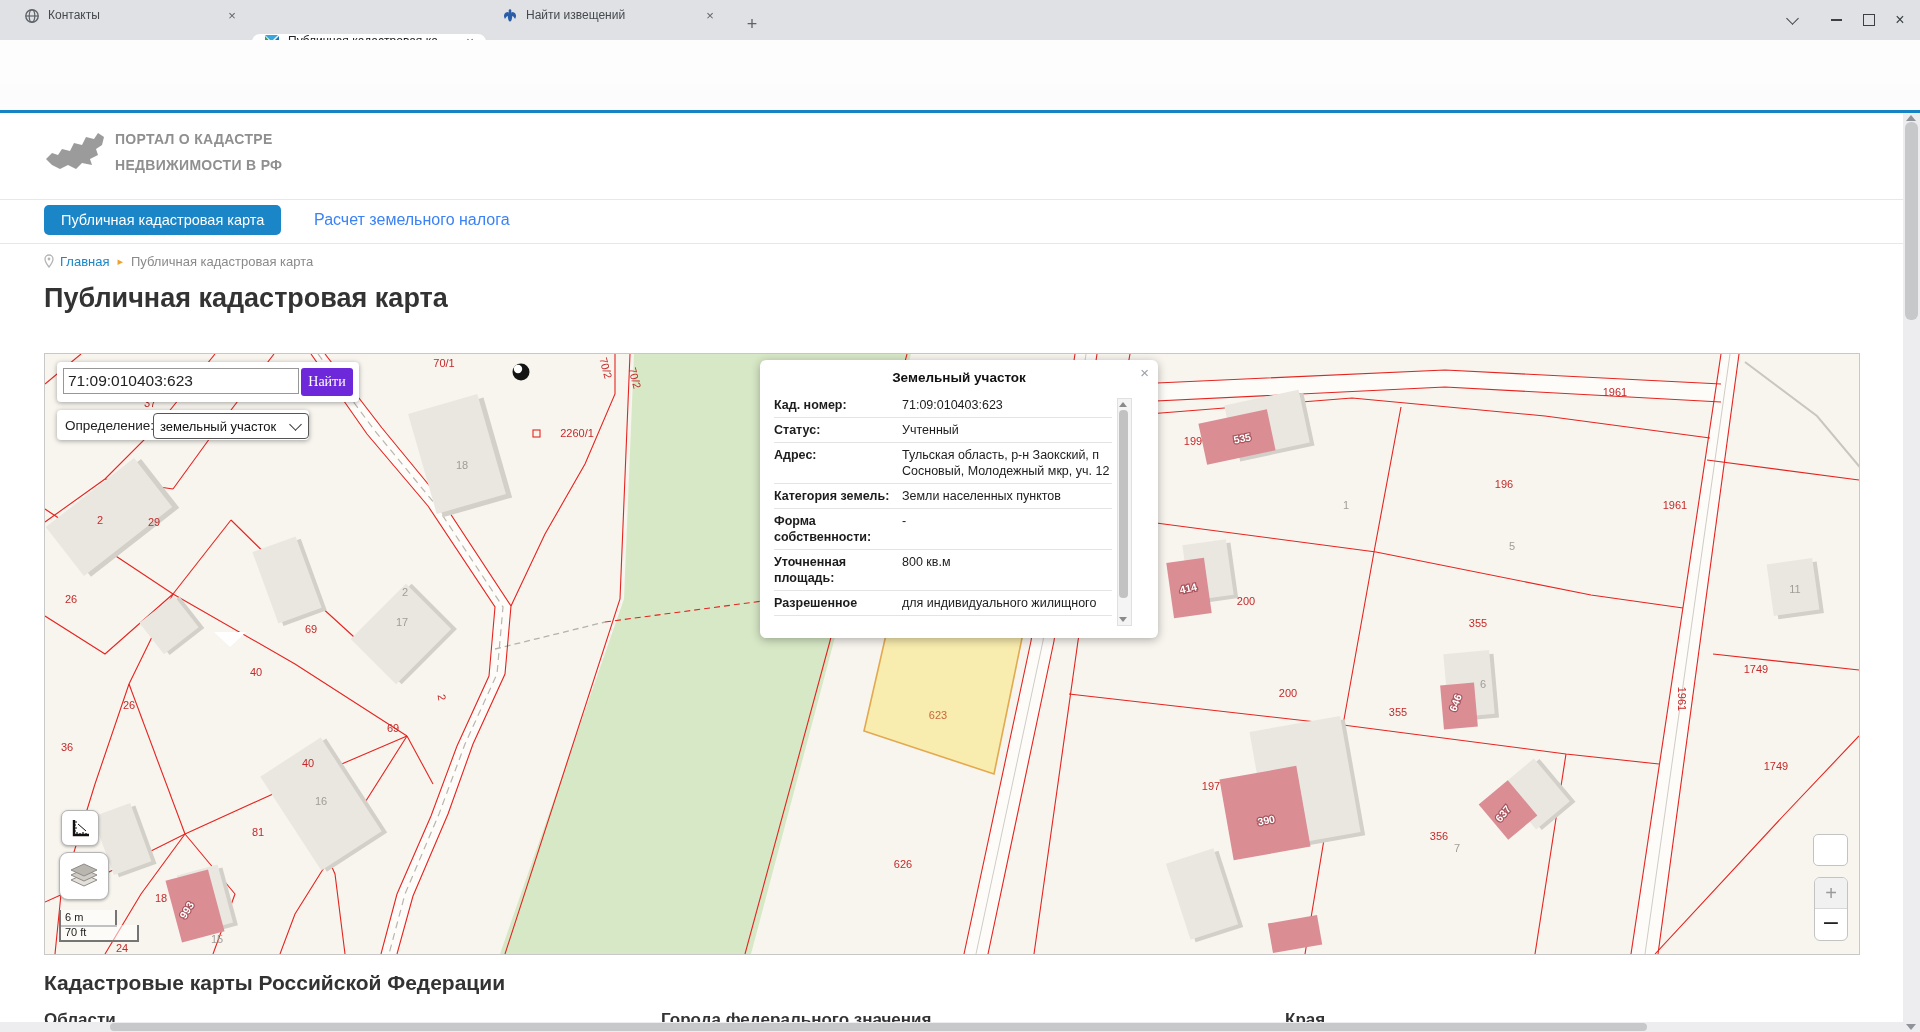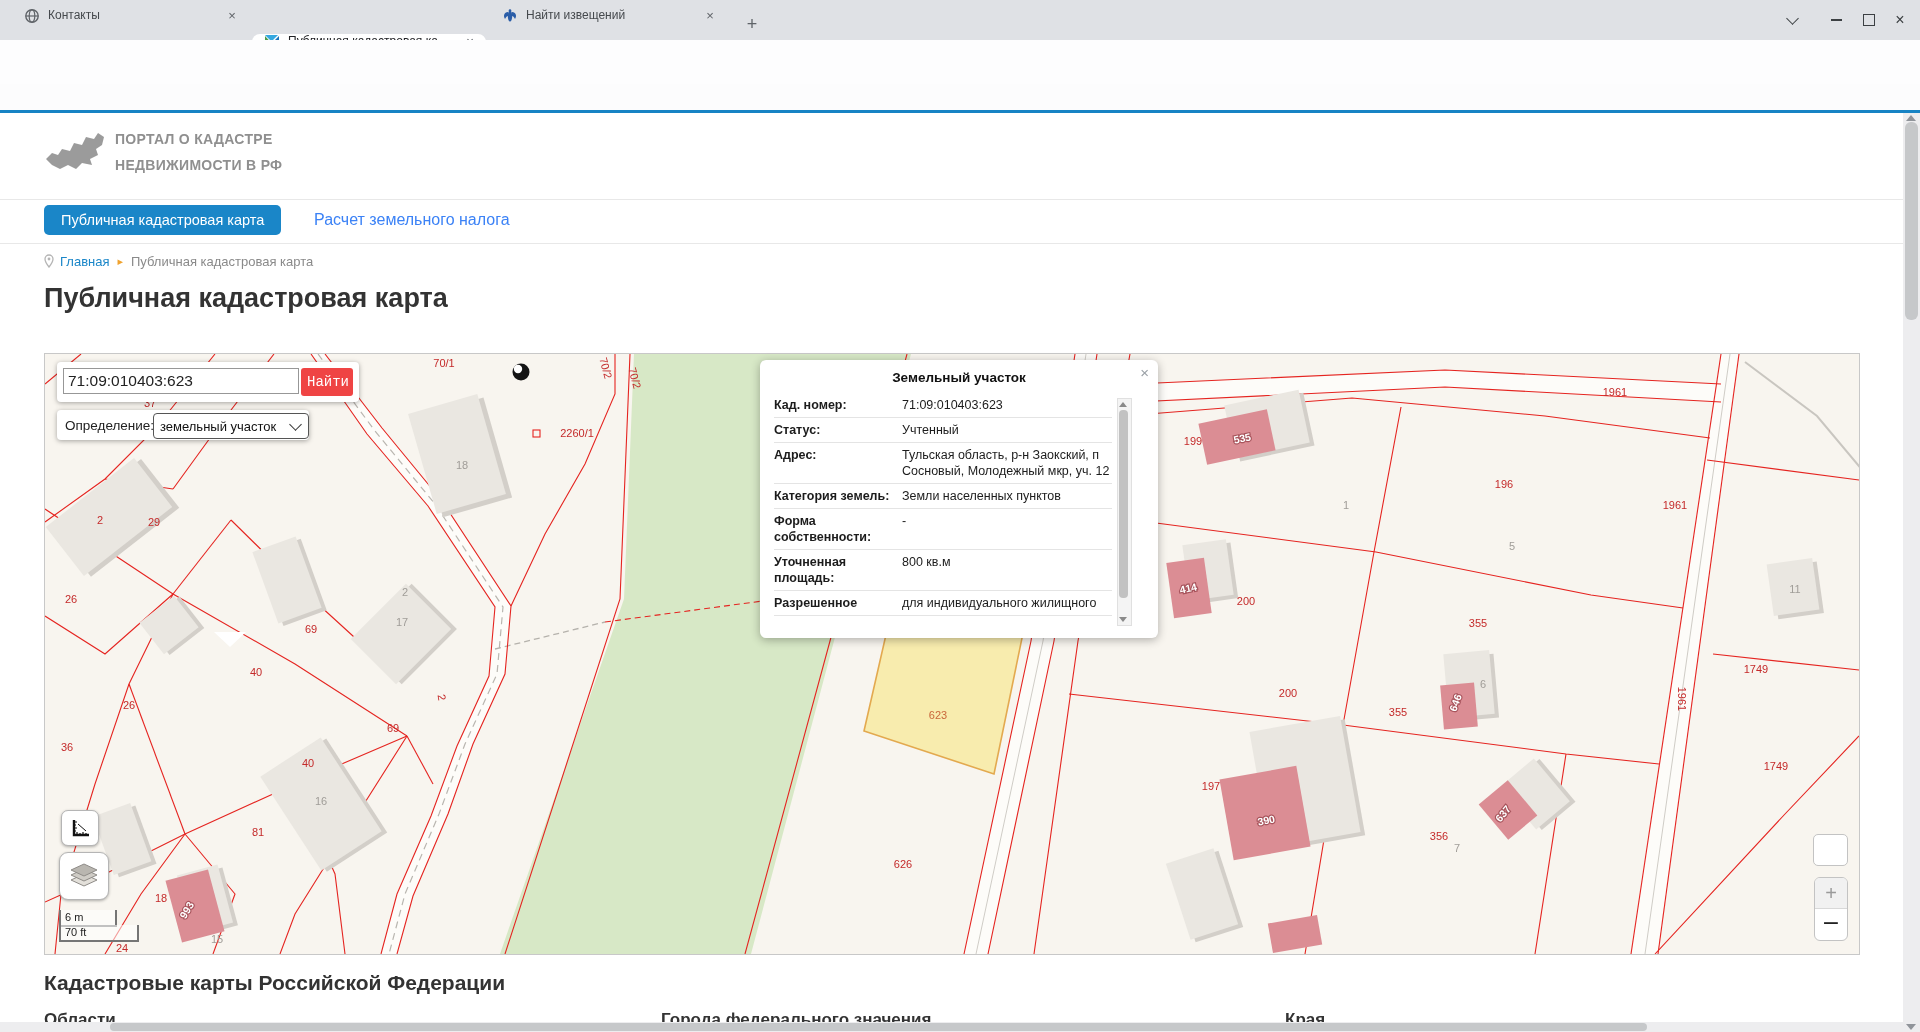--- a/index.html
+++ b/index.html
@@ -49,22 +49,22 @@
   #vsb .thumb{left:2px;top:9px;width:13px;height:198px;background:#c6c8ca;border-radius:6px;position:absolute;}
   .tri-up{width:0;height:0;border-left:5px solid transparent;border-right:5px solid transparent;border-bottom:6px solid #90949a;}
   .tri-dn{width:0;height:0;border-left:5px solid transparent;border-right:5px solid transparent;border-top:6px solid #90949a;}
   #hsb{left:0;top:1022px;width:1903px;height:10px;background:#ededef;}
   #hsb .thumb{left:110px;top:1px;width:1537px;height:8px;background:#c6c8ca;border-radius:4px;position:absolute;}
   
   .card{background:#fff;border-radius:4px;box-shadow:0 1px 5px rgba(0,0,0,.35);}
   #searchcard{left:12px;top:8px;width:302px;height:40px;}
   #searchinput{left:6px;top:6px;width:226px;height:24px;border:1px solid #979797;font-size:15.5px;
     padding:0 4px;color:#222;font-family:"Liberation Sans",sans-serif;}
-  #searchbtn{left:244px;top:6px;width:52px;height:28px;background:#ef4444;color:#fff;border:none;
-    border-radius:3px;font-size:14px;font-family:Liberation Mono, monospace;}
+  #searchbtn{left:244px;top:6px;width:52px;height:28px;background:#6d28d9;color:#fff;border:none;
+    border-radius:3px;font-size:14px;font-family:Liberation Serif, serif;}
   #filtercard{left:12px;top:56px;width:252px;height:30px;display:flex;align-items:center;}
   #filterlabel{font-size:13.5px;color:#222;margin-left:8px;}
   #filtersel{position:absolute;left:96px;top:3px;width:148px;height:24px;border:1px solid #555;
     border-radius:4px;font-size:13px;color:#111;display:flex;align-items:center;padding-left:6px;background:#fff;}
   #filtersel .chev{margin-left:auto;margin-right:8px;border-color:#333;}
   .mapbtn{background:#fff;border:1px solid #b5b5b5;border-radius:7px;box-shadow:0 1px 3px rgba(0,0,0,.3);
     display:flex;align-items:center;justify-content:center;}
   #measurebtn{left:16px;top:456px;width:36px;height:34px;}
   #layersbtn{left:14px;top:498px;width:48px;height:46px;border-radius:9px;}
   .scale{left:14px;background:rgba(255,255,255,.55);border:2px solid #757575;border-top:none;

